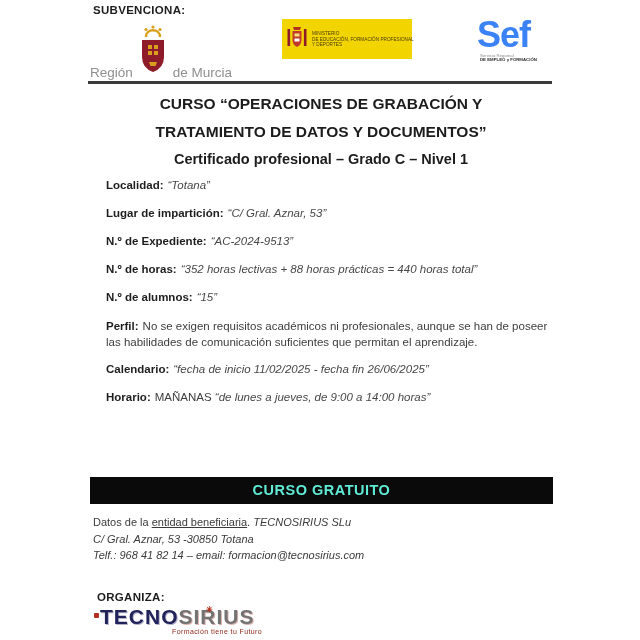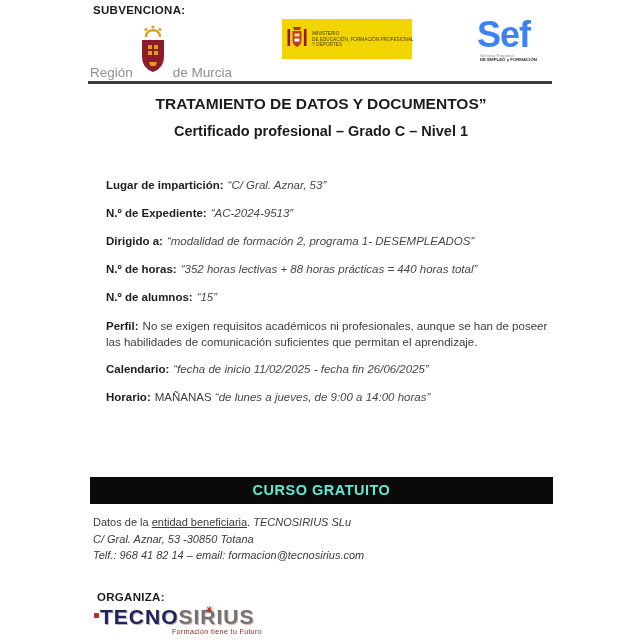--- a/index.html
+++ b/index.html
@@ -107,33 +107,34 @@
   <span class="sef-word">Sef</span>
   <span class="sef-sub">
     <span class="s1">Servicio Regional</span>
     <span class="s2">DE EMPLEO y FORMACIÓN</span>
   </span>
 </div>
 
 <div class="abs toprule"></div>
 
 <div class="abs title">
+  <div class="t1">CURSO “OPERACIONES DE GRABACIÓN Y</div>
   <div class="t2">TRATAMIENTO DE DATOS Y DOCUMENTOS”</div>
   <div class="t3">Certificado profesional – Grado C – Nivel 1</div>
 </div>
 
 <div class="abs details">
   <p class="row">
+    <span class="lbl">Localidad:</span><span class="val">“Totana”</span>
+  </p>
+  <p class="row">
     <span class="lbl">Lugar de impartición:</span><span class="val">“C/ Gral. Aznar, 53”</span>
   </p>
   <p class="row">
     <span class="lbl">N.º de Expediente:</span><span class="val">“AC-2024-9513”</span>
-  </p>
-  <p class="row">
-    <span class="lbl">Dirigido a:</span><span class="val">“modalidad de formación 2, programa 1- DESEMPLEADOS”</span>
   </p>
   <p class="row">
     <span class="lbl">N.º de horas:</span><span class="val">“352 horas lectivas + 88 horas prácticas = 440 horas total”</span>
   </p>
   <p class="row">
     <span class="lbl">N.º de alumnos:</span><span class="val">“15”</span>
   </p>
   <p class="row perfil">
     <span class="lbl">Perfil:</span><span class="plain">No se exigen requisitos académicos ni profesionales, aunque se han de poseer las habilidades de comunicación suficientes que permitan el aprendizaje.</span>
   </p>

